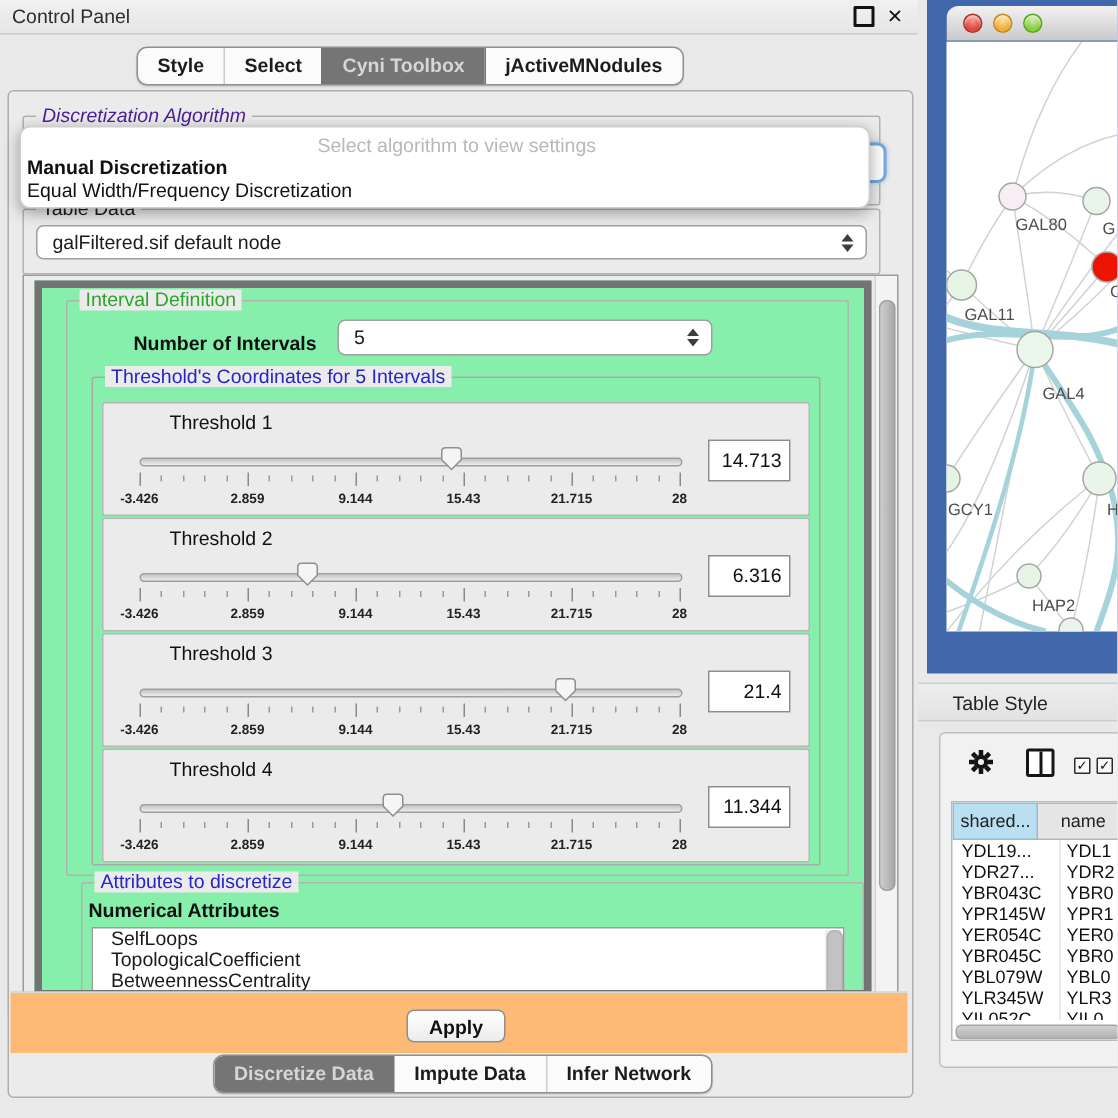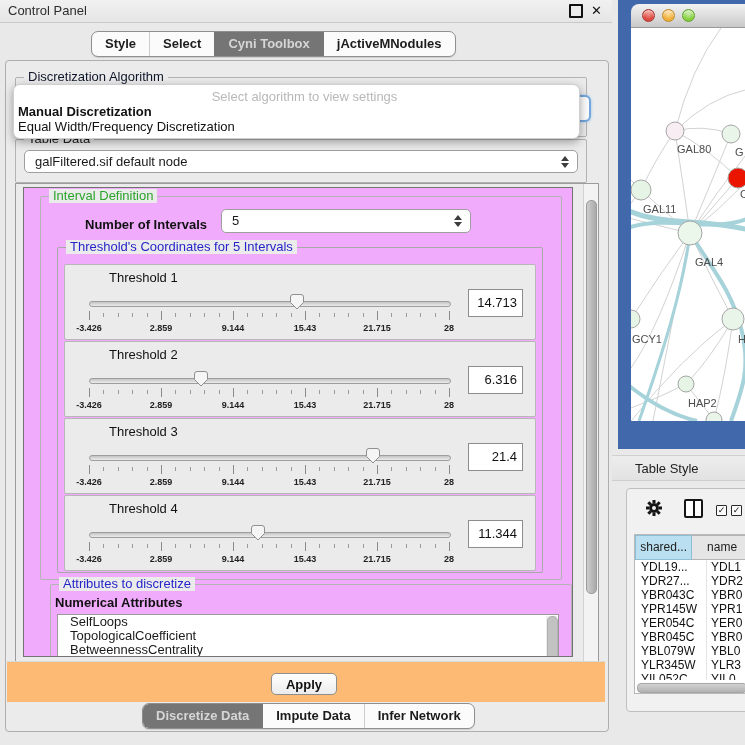--- a/index.html
+++ b/index.html
@@ -40,21 +40,21 @@
   
   .outer-panel{
     position:absolute;left:5px;top:60px;width:602px;height:670px;
     background:#ebebeb;border:1px solid #aeaeae;border-radius:4px;
   }
   .group{position:absolute;border:1px solid #b3b3b3;border-radius:2px;}
   .group > .gtitle{
     position:absolute;top:-8px;left:8px;background:#ebebeb;padding:0 4px;
     font-size:13px;line-height:14px;white-space:nowrap;
   }
-  .gtitle.gray{color:#0f172a;}
+  .gtitle.gray{color:#4c1d95;font-style:italic;}
   .gtitle.black{color:#1c1c1c;}
   .gtitle.green{color:#2aa52a;}
   .gtitle.blue{color:#2525c8;}
 
   #algo-group{left:9px;top:16px;width:570px;height:58px;}
   .algo-combo{
     position:absolute;left:17px;top:34px;width:564px;height:23px;
     background:#fcfcfc;border:2px solid #74a7dd;border-radius:6px;z-index:1;
     box-shadow:0 0 3px #9cc3ea;
   }
@@ -81,21 +81,21 @@
   #tabledata-combo{left:8px;top:10px;width:552px;height:21px;}
 
   
   .viewport{
     position:absolute;left:9px;top:122px;width:582px;height:478px;
     border:1px solid #9b9b9b;background:#ebebeb;overflow:hidden;
   }
   .vscroll{position:absolute;right:0;top:0;width:14px;height:100%;background:#f3f3f3;border-left:1px solid #d2d2d2;}
   .vthumb{position:absolute;left:2px;top:16px;width:9px;height:392px;border-radius:5px;
     background:linear-gradient(90deg,#cdcdcd,#a9a9a9);border:1px solid #9c9c9c;}
-  .inner-panel{position:absolute;left:7px;top:3px;width:548px;height:468px;border:1px solid #737373;background:#f0abfc;overflow:hidden;}
+  .inner-panel{position:absolute;left:7px;top:3px;width:548px;height:468px;border:5px solid #737373;background:#86efac;overflow:hidden;}
 
   #interval-group{left:16px;top:8px;width:520px;height:382px;}
   .noi-label{position:absolute;left:44px;top:20px;font-size:13px;font-weight:bold;color:#111;}
   #noi-combo{left:180px;top:12px;width:248px;height:22px;}
   #thresholds-group{left:16px;top:50px;width:484px;height:324px;border-color:#a9a9a9;}
 
   .threshold-box{
     position:absolute;left:6px;width:470px;height:74px;
     border:1px solid #b7b7b7;background:#ebebeb;border-radius:2px;
   }

